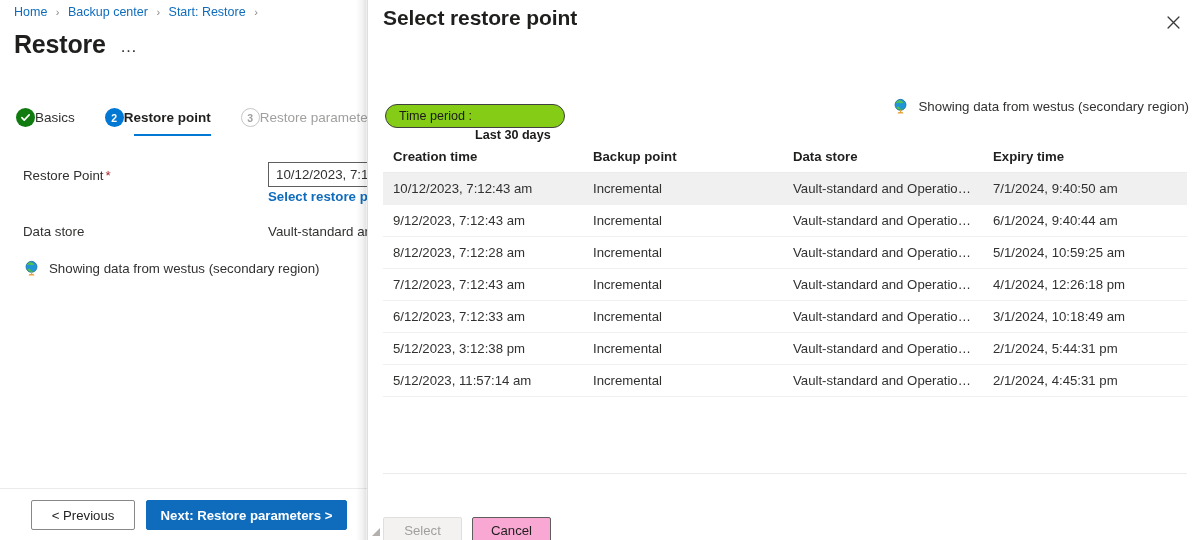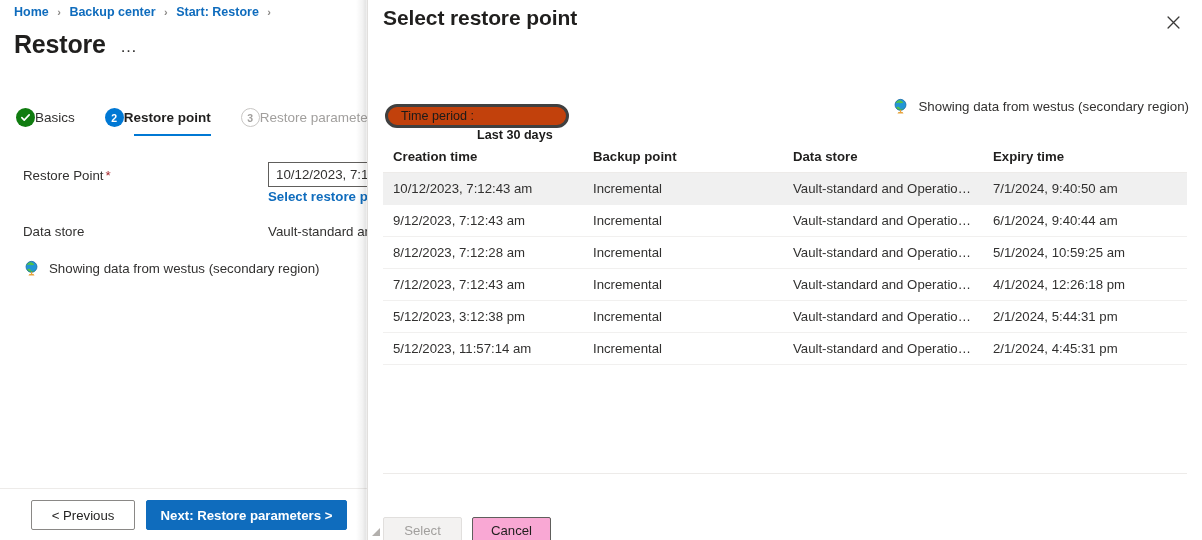--- a/index.html
+++ b/index.html
@@ -8,21 +8,21 @@
     background: #ffffff;
     font-family: "Liberation Sans", sans-serif;
     color: #1b1a19;
     overflow: hidden;
   }
   .screen { position: relative; width: 1202px; height: 540px; background: #fff; }
 
   
   .page { position: absolute; left: 0; top: 0; width: 368px; height: 540px; background: #fff; overflow: hidden; }
 
-  .breadcrumb { position: absolute; left: 14px; top: 5px; font-size: 12.5px; white-space: nowrap; font-weight: bold; }
+  .breadcrumb { position: absolute; left: 14px; top: 5px; font-size: 12.5px; white-space: nowrap; }
   .bc-link { color: #0f6cbd; cursor: pointer; }
   .bc-sep { color: #8a8886; margin: 0 5px; font-size: 11px; }
 
   .page-title { position: absolute; left: 14px; top: 30px; font-size: 25px; font-weight: 600; letter-spacing: -0.2px; color: #201f1e; }
   .page-ellipsis { position: absolute; left: 120px; top: 38px; font-size: 17px; color: #323130; letter-spacing: 1px; line-height: 1; }
 
   .steps { position: absolute; left: 16px; top: 108px; display: flex; align-items: center; gap: 0; white-space: nowrap; }
   .step { display: flex; align-items: center; padding: 0 14px 9px 0; position: relative; }
   .step + .step { margin-left: 16px; }
   .step-badge { width: 19px; height: 19px; border-radius: 50%; display: flex; align-items: center; justify-content: center;
@@ -58,21 +58,21 @@
   .panel-edge { position: absolute; left: 356px; top: 0; width: 12px; height: 540px;
     background: linear-gradient(to right, rgba(0,0,0,0.00) 0%, rgba(0,0,0,0.05) 55%, rgba(0,0,0,0.10) 78%, rgba(0,0,0,0.02) 100%); }
   .panel-edge-line { position: absolute; left: 367px; top: 0; width: 1px; height: 540px; background: #e1dfdd; }
 
   
   .dialog { position: absolute; left: 368px; top: 0; width: 834px; height: 540px; background: #fff; }
   .dlg-title { position: absolute; left: 15px; top: 6px; font-size: 21px; font-weight: 600; color: #201f1e; letter-spacing: -0.1px; }
   .dlg-close { position: absolute; right: 15px; top: 8px; width: 28px; height: 28px; display: flex; align-items: center; justify-content: center; cursor: pointer; }
 
   .pill { position: absolute; left: 17px; top: 104px; height: 24px; display: flex; align-items: center;
-    padding: 0 13px; border-radius: 12px; background: #c2410c; border: 3px solid #404040;
+    padding: 0 13px; border-radius: 12px; background: #84cc16; border: 1px solid #404040;
     font-size: 12.6px; color: #1b1a19; white-space: nowrap; cursor: pointer; }
   .pill b { font-weight: 700; margin-left: 3px; margin-top: 38px; }
 
   .dlg-region { position: absolute; right: 13px; top: 98px; display: flex; align-items: center; gap: 9px; font-size: 13.3px; color: #323130; white-space: nowrap; }
 
   .globe { width: 17px; height: 17px; flex: none; display: block; }
 
   table.rp-table { position: absolute; left: 15px; top: 143px; width: 804px; border-collapse: collapse; table-layout: fixed; }
   table.rp-table th { text-align: left; font-size: 13.2px; font-weight: 700; color: #201f1e; padding: 6px 10px 8px 10px; border-bottom: 1px solid #edebe9; }
   table.rp-table td { font-size: 13.2px; color: #323130; padding: 8px 10px; border-bottom: 1px solid #f1f0ef; white-space: nowrap; overflow: hidden; text-overflow: ellipsis; }
@@ -223,20 +223,26 @@
             <td>Vault-standard and Operational</td>
             <td>5/1/2024, 10:59:25 am</td>
           </tr>
           <tr>
             <td>7/12/2023, 7:12:43 am</td>
             <td>Incremental</td>
             <td>Vault-standard and Operational</td>
             <td>4/1/2024, 12:26:18 pm</td>
           </tr>
           <tr>
+            <td>6/12/2023, 7:12:33 am</td>
+            <td>Incremental</td>
+            <td>Vault-standard and Operational</td>
+            <td>3/1/2024, 10:18:49 am</td>
+          </tr>
+          <tr>
             <td>5/12/2023, 3:12:38 pm</td>
             <td>Incremental</td>
             <td>Vault-standard and Operational</td>
             <td>2/1/2024, 5:44:31 pm</td>
           </tr>
           <tr>
             <td>5/12/2023, 11:57:14 am</td>
             <td>Incremental</td>
             <td>Vault-standard and Operational</td>
             <td>2/1/2024, 4:45:31 pm</td>

